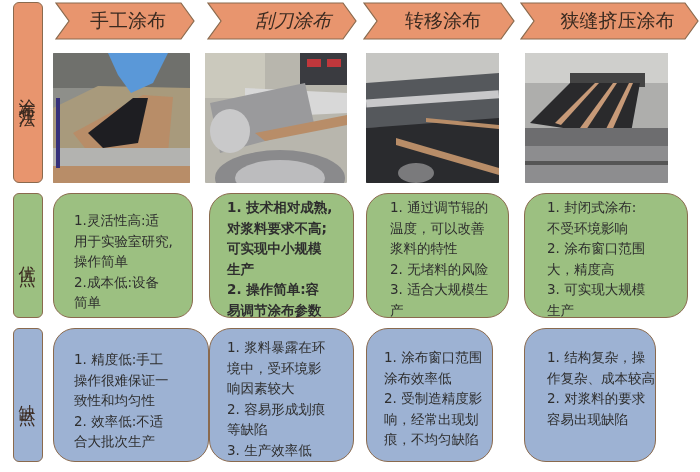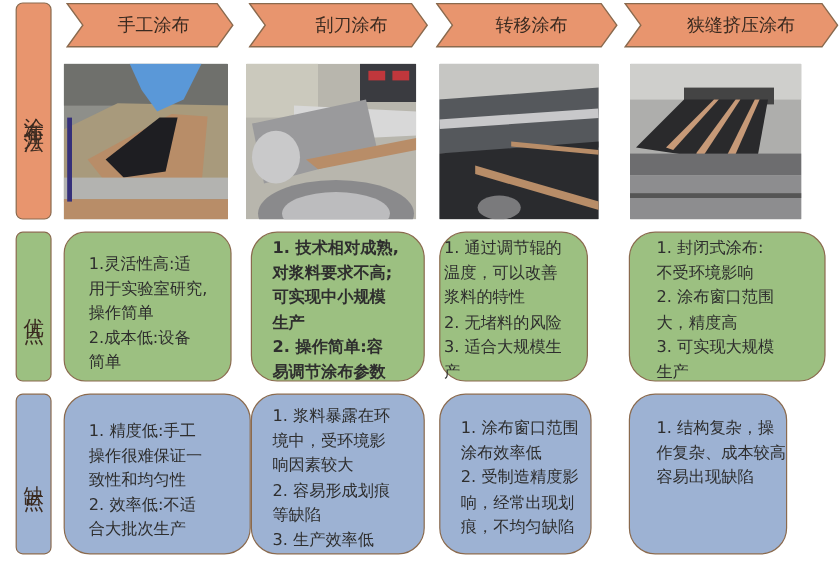--- a/index.html
+++ b/index.html
@@ -10,21 +10,21 @@
                  justify-content:center; }
   .label-text { writing-mode:vertical-rl; text-orientation:upright; font-size:17px;
                 letter-spacing:4px; color:#3a2a20; }
   .lb-method { top:2px; height:181px; background:#e8956e; }
   .lb-pros { top:193px; height:125px; background:#9cc081; }
   .lb-cons { top:328px; height:134px; background:#9db2d3; }
 
   .chevron { position:absolute; top:2px; height:38px; }
   .chevron svg { position:absolute; left:0; top:0; }
   .chevron-label { position:absolute; top:0; height:38px; display:flex; align-items:center;
-                   justify-content:center; font-size:15px; color:#3a2a20; width:100%; }
+                   justify-content:center; font-size:19px; color:#3a2a20; width:100%; }
 
   .photo { position:absolute; top:53px; height:130px; overflow:hidden; border-radius:1px; }
   .photo svg { display:block; }
 
   .card { position:absolute; border:1.5px solid #8a6a4e; border-radius:22px; box-sizing:border-box;
           padding:8px 10px 6px 16px; font-size:13.5px; line-height:20.5px; color:#2e2e2e; }
   .card.pros { top:193px; height:125px; background:#9cc081; }
   .card.cons { top:328px; height:134px; background:#9db2d3; }
   .card .line { display:block; white-space:nowrap; }
 </style>
@@ -40,21 +40,21 @@
 <div class="label-block lb-cons">
   <span class="label-text">缺点</span>
 </div>
 
 <div class="chevron" style="left:55px; width:140px;">
   <svg width="140" height="38">
     <polygon points="1,1 126,1 139,19 126,37 1,37 14,19" fill="#e8956e" stroke="#8a6a4e" stroke-width="1.2"></polygon>
   </svg>
   <div class="chevron-label" style="padding-left:6px; box-sizing:border-box;">手工涂布</div>
 </div>
-<div class="chevron" style="left:207px; width:150px;">
+<div class="chevron" style="left:207px; width:150px;font-style:italic;">
   <svg width="150" height="38">
     <polygon points="1,1 136,1 149,19 136,37 1,37 14,19" fill="#e8956e" stroke="#8a6a4e" stroke-width="1.2"></polygon>
   </svg>
   <div class="chevron-label" style="padding-left:22px; box-sizing:border-box;">刮刀涂布</div>
 </div>
 <div class="chevron" style="left:363px; width:152px;">
   <svg width="152" height="38">
     <polygon points="1,1 138,1 151,19 138,37 1,37 14,19" fill="#e8956e" stroke="#8a6a4e" stroke-width="1.2"></polygon>
   </svg>
   <div class="chevron-label" style="padding-left:8px; box-sizing:border-box;">转移涂布</div>
@@ -129,21 +129,21 @@
   <span class="line">简单</span>
 </div>
 <div class="card pros" style="left:209px; width:145px; padding-top:3px; padding-left:17px;font-weight:bold;">
   <span class="line">1. 技术相对成熟,</span>
   <span class="line">对浆料要求不高;</span>
   <span class="line">可实现中小规模</span>
   <span class="line">生产</span>
   <span class="line">2. 操作简单:容</span>
   <span class="line">易调节涂布参数</span>
 </div>
-<div class="card pros" style="left:366px; width:124px; padding-top:3px; padding-left:3px;">
+<div class="card pros" style="left:366px; width:143px; padding-top:3px; padding-left:23px;">
   <span class="line">1. 通过调节辊的</span>
   <span class="line">温度，可以改善</span>
   <span class="line">浆料的特性</span>
   <span class="line">2. 无堵料的风险</span>
   <span class="line">3. 适合大规模生</span>
   <span class="line">产</span>
 </div>
 <div class="card pros" style="left:524px; width:164px; padding-top:3px; padding-left:22px;">
   <span class="line">1. 封闭式涂布:</span>
   <span class="line">不受环境影响</span>
@@ -171,14 +171,15 @@
 <div class="card cons" style="left:366px; width:127px; padding-top:18px; padding-left:17px;">
   <span class="line">1. 涂布窗口范围</span>
   <span class="line">涂布效率低</span>
   <span class="line">2. 受制造精度影</span>
   <span class="line">响，经常出现划</span>
   <span class="line">痕，不均匀缺陷</span>
 </div>
 <div class="card cons" style="left:524px; width:132px; padding-top:18px; padding-left:22px;">
   <span class="line">1. 结构复杂，操</span>
   <span class="line">作复杂、成本较高</span>
+  <span class="line">2. 对浆料的要求</span>
   <span class="line">容易出现缺陷</span>
 </div>
 
 </body></html>

